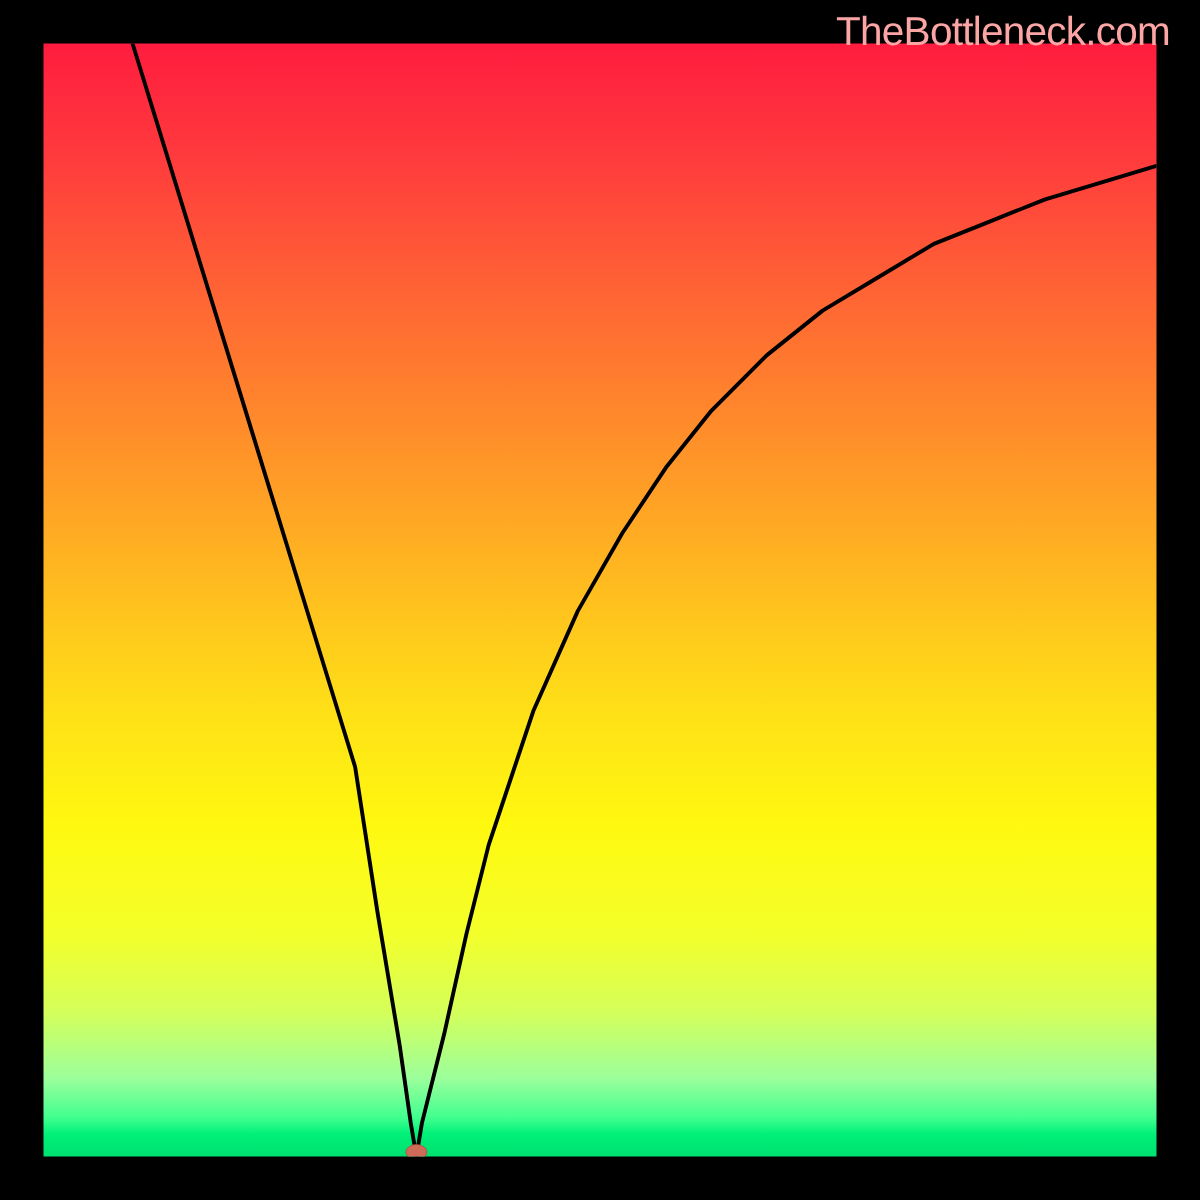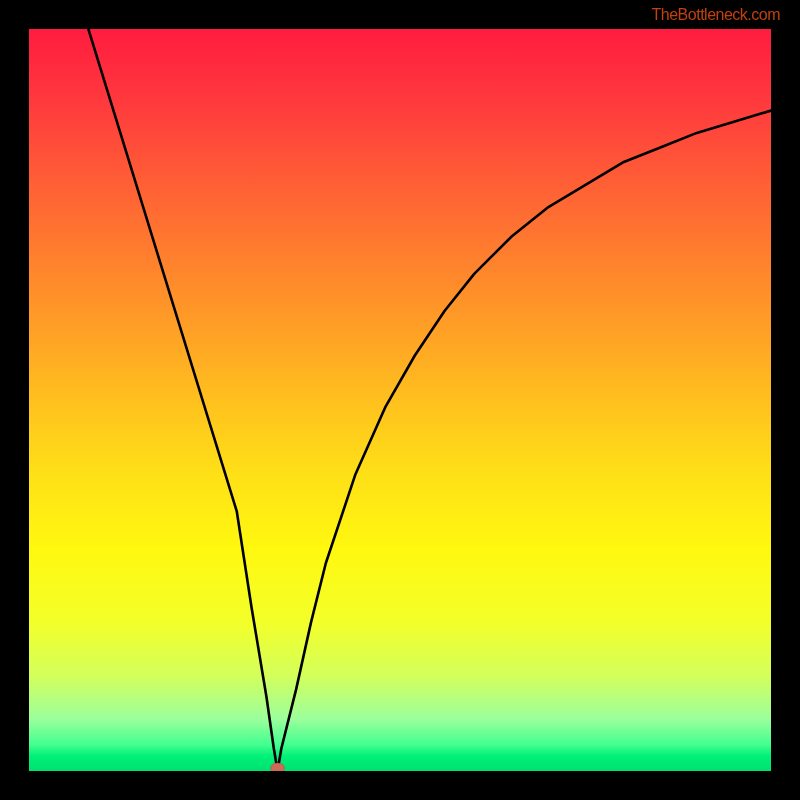--- a/index.html
+++ b/index.html
@@ -7,23 +7,23 @@
   .frame {
     width: 800px;
     height: 800px;
     background: #000;
     position: relative;
   }
   .watermark {
     position: absolute;
     top: 6px;
     right: 20px;
-    color: #c2410c;
+    color: #fca5a5;
     font-family: Arial, Helvetica, sans-serif;
-    font-size: 16px;
+    font-size: 27px;
     font-weight: 500;
     z-index: 10;
     letter-spacing: -0.5px;
   }
   .plot {
     position: absolute;
     left: 29px;
     top: 29px;
     width: 742px;
     height: 742px;

